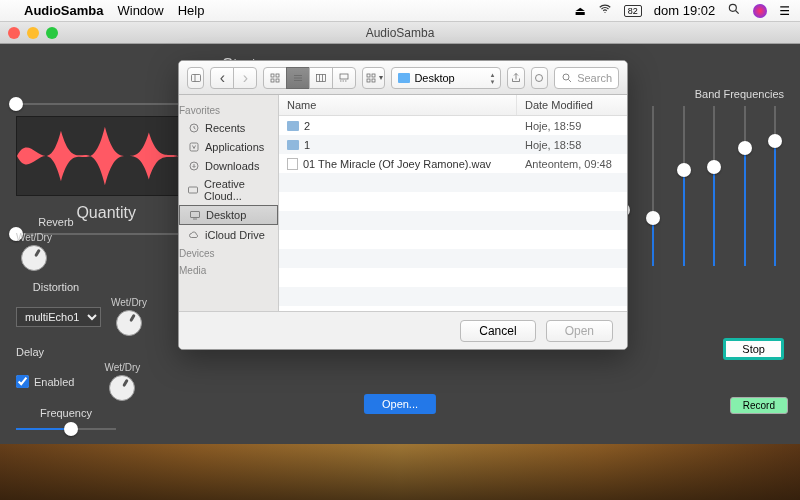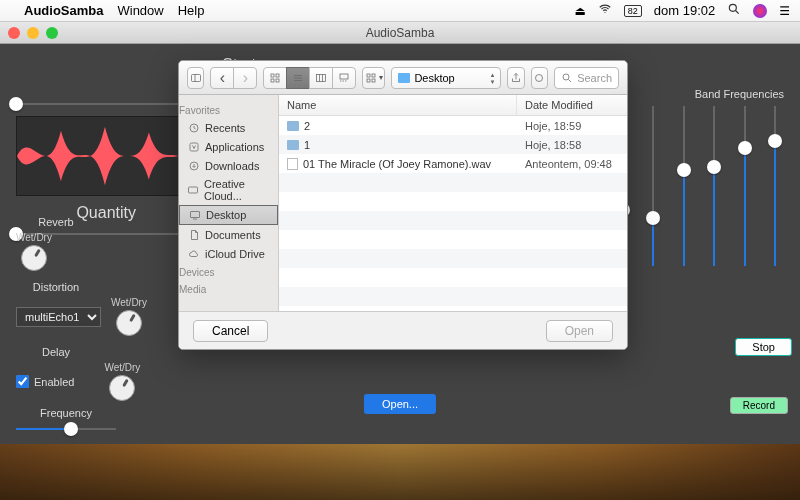--- a/index.html
+++ b/index.html
@@ -38,21 +38,21 @@
 .chk{display:flex;align-items:center;gap:5px;margin:6px 0}
 .chk input{accent-color:#2378e8}
 .band-area{position:absolute;top:44px;right:16px;width:170px}
 .band-area .hdr{text-align:right;font-size:11px;margin-bottom:6px}
 .sliders{display:flex;justify-content:space-between;height:160px}
 .vslider{width:18px;position:relative}
 .vslider .vt{position:absolute;left:50%;top:0;bottom:0;width:2px;background:#666;transform:translateX(-50%)}
 .vslider .vf{position:absolute;left:50%;bottom:0;width:2px;background:#2378e8;transform:translateX(-50%)}
 .vslider .vk{position:absolute;left:50%;width:14px;height:14px;border-radius:50%;background:#fff;transform:translate(-50%,50%);box-shadow:0 1px 2px rgba(0,0,0,.4)}
 .btn-open{position:absolute;left:50%;bottom:30px;transform:translateX(-50%);background:#2378e8;color:#fff;border:none;padding:4px 18px;border-radius:3px;font-size:11px}
-.btn-stop{position:absolute;right:8px;top:294px;background:#fdfdfd;border:1px solid #14b8a6;border-radius:3px;padding:2px 16px;font-size:11px}
+.btn-stop{position:absolute;right:16px;top:294px;background:#fdfdfd;border:3px solid #14b8a6;border-radius:3px;padding:2px 16px;font-size:11px}
 .btn-rec{position:absolute;right:12px;bottom:30px;background:#86efac;border:1px solid #aaa;border-radius:3px;padding:2px 12px;font-size:10px}
 
 .dlg{position:absolute;top:60px;left:178px;width:450px;height:290px;background:#f1f1f1;border:1px solid #999;border-radius:5px;box-shadow:0 10px 30px rgba(0,0,0,.35);display:flex;flex-direction:column;overflow:hidden}
 .dlg-tb{height:34px;background:linear-gradient(#fcfcfc,#e6e6e6);border-bottom:1px solid #bcbcbc;display:flex;align-items:center;padding:0 8px;gap:6px}
 .sq{width:24px;height:22px;background:linear-gradient(#fff,#f0f0f0);border:1px solid #bbb;border-radius:4px;display:flex;align-items:center;justify-content:center;color:#555}
 .seg{display:flex}
 .seg .sq{border-radius:0;margin-left:-1px}
 .seg .sq:first-child{border-radius:4px 0 0 4px;margin-left:0}
 .seg .sq:last-child{border-radius:0 4px 4px 0}
 .seg .sq.on{background:linear-gradient(#8f8f8f,#7a7a7a);color:#fff;border-color:#6a6a6a}
@@ -71,21 +71,21 @@
 .list .hd div{padding:4px 8px}
 .list .hd .c1{flex:1;border-right:1px solid #e4e4e4}
 .list .hd .c2{width:110px}
 .list .rows{flex:1;overflow:auto}
 .list .rw{display:flex;align-items:center;height:19px}
 .list .rw:nth-child(even){background:#f4f6f8}
 .list .rw .c1{flex:1;padding:0 8px;display:flex;align-items:center;gap:5px;color:#333}
 .list .rw .c2{width:110px;padding:0 8px;color:#555}
 .fold{width:12px;height:10px;background:#8fb8dd;border-radius:1px;display:inline-block}
 .file{width:11px;height:12px;background:#fff;border:1px solid #bbb;display:inline-block}
-.dlg-ft{height:38px;border-top:1px solid #ccc;background:#f1f1f1;display:flex;align-items:center;justify-content:space-between;gap:10px;padding:0 14px}
+.dlg-ft{height:38px;border-top:1px solid #ccc;background:#f1f1f1;display:flex;align-items:center;justify-content:flex-end;gap:10px;padding:0 14px}
 .dlg-ft button{height:22px;padding:0 18px;border-radius:4px;border:1px solid #bbb;background:linear-gradient(#fff,#f1f1f1);font-size:12px}
 .dlg-ft button:disabled{color:#aaa}
 .dock{position:absolute;left:0;right:0;bottom:0;height:56px;background:linear-gradient(rgba(70,45,20,.4),rgba(40,25,10,.8)),linear-gradient(90deg,#7a4a1e,#b87a2f,#d9a64a,#b87a2f,#6a3d18);backdrop-filter:blur(2px)}
 .ico-svg{width:12px;height:12px;fill:none;stroke:#666;stroke-width:1.5}
 </style>
 </head>
 <body>
 
 <div class="menubar">
   <span class="apple"></span>
@@ -148,21 +148,21 @@
 
       <div class="small-lbl" style="text-align:center;width:80px;margin-top:10px">Distortion</div>
       <div class="effect">
         <select class="sel"><option>multiEcho1</option></select>
         <div class="knob-col">
             <span class="t">Wet/Dry</span>
             <div class="rot"></div>
           </div>
       </div>
 
-      <div class="small-lbl" style="text-align:center;width:80px;margin-top:10px">Delay</div>
+      <div class="small-lbl" style="text-align:left;width:80px;margin-top:10px">Delay</div>
       <div class="effect">
         <div class="chk">
             <input type="checkbox" checked="" style="">
             <span>Enabled</span>
           </div>
         <div class="knob-col" style="margin-left:20px">
             <span class="t">Wet/Dry</span>
             <div class="rot"></div>
           </div>
       </div>
@@ -334,29 +334,20 @@
             <svg class="ico-svg" viewBox="0 0 24 24">
               <rect x="3" y="5" width="18" height="12" rx="1"></rect>
               <path d="M8 20h8"></path>
             </svg>
           </span>
           <span>Desktop</span>
         </div>
         <div class="it">
           <span class="ic">
             <svg class="ico-svg" viewBox="0 0 24 24">
-              <path d="M7 3h8l4 4v14H7z"></path>
-              <path d="M15 3v4h4"></path>
-            </svg>
-          </span>
-          <span>Documents</span>
-        </div>
-        <div class="it">
-          <span class="ic">
-            <svg class="ico-svg" viewBox="0 0 24 24">
               <path d="M7 17a4 4 0 010-8 5 5 0 019.6 1.5A3.5 3.5 0 0117 17H7z"></path>
             </svg>
           </span>
           <span>iCloud Drive</span>
         </div>
         <div class="grp">Devices</div>
         <div class="grp">Media</div>
       </div>
     <div class="list">
       <div class="hd">

